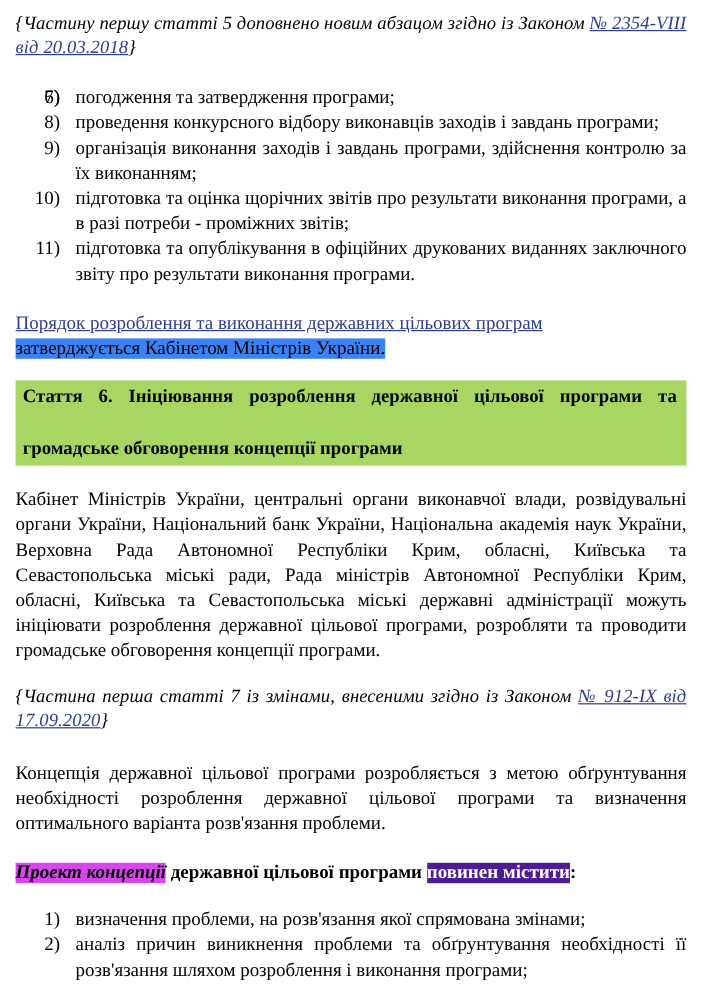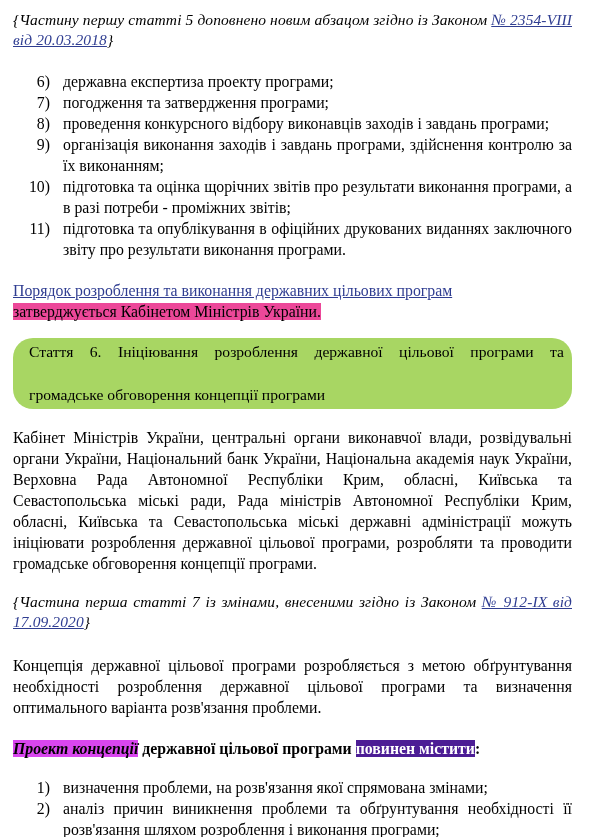--- a/index.html
+++ b/index.html
@@ -49,35 +49,34 @@
   .blueline {
     color: #2f3d91;
     text-decoration: underline;
     font-size: 15.8px;
     line-height: 1.35;
     text-align: justify;
     margin: 0;
   }
 
   
-  .hl-yellow { background: #ec4899; color: #000; }
+  .hl-yellow { background: #3b82f6; color: #000; }
   .hl-cyan   { background: #d946ef; color: #000; }
   .hl-red    { background: #4c1d95; color: #ffffff; }
 
   
   .heading-green {
     background: #a8d663;
-    font-weight: normal;
+    font-weight: bold;
     font-size: 15.6px;
     line-height: 1.36;
     text-align: justify;
-    padding: 3px 8px 4px 16px;
+    padding: 3px 8px 4px 6px;
     margin: 0;
     box-sizing: border-box;
-    border-radius: 20px;
   }
   .heading-green .h-line1 { display: block; text-align: justify; }
   .heading-green .h-line1::after {
     content: "";
     display: inline-block;
     width: 100%;
     height: 0;
   }
 
   
@@ -122,21 +121,21 @@
 <body>
 
 <div class="page">
   <div class="content">
 
     <p class="note"><span>{</span><span>Частину першу статті 5 доповнено новим абзацом згідно із Законом </span><a class="link" href="#">№ 2354-VIII від 20.03.2018</a><span>}</span></p>
 
     <div class="sp-16"></div>
 
     <ol class="numlist">
-      <li><span class="marker">6)</span><span>державна експертиза проекту програми;</span></li>
+      <li><span class="marker">6)</span></li>
       <li><span class="marker">7)</span><span>погодження та затвердження програми;</span></li>
       <li><span class="marker">8)</span><span>проведення конкурсного відбору виконавців заходів і завдань програми;</span></li>
       <li><span class="marker">9)</span><span>організація виконання заходів і завдань програми, здійснення контролю за їх виконанням;</span></li>
       <li><span class="marker">10)</span><span>підготовка та оцінка щорічних звітів про результати виконання програми, а в разі потреби - проміжних звітів;</span></li>
       <li><span class="marker">11)</span><span>підготовка та опублікування в офіційних друкованих виданнях заключного звіту про результати виконання програми.</span></li>
     </ol>
 
     <div class="sp-20"></div>
 
     <p class="blueline"><span>Порядок розроблення та виконання державних цільових програм</span></p>

